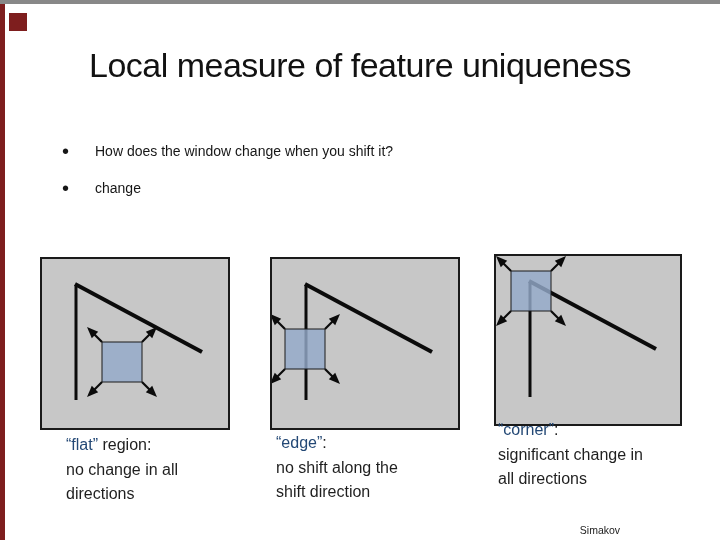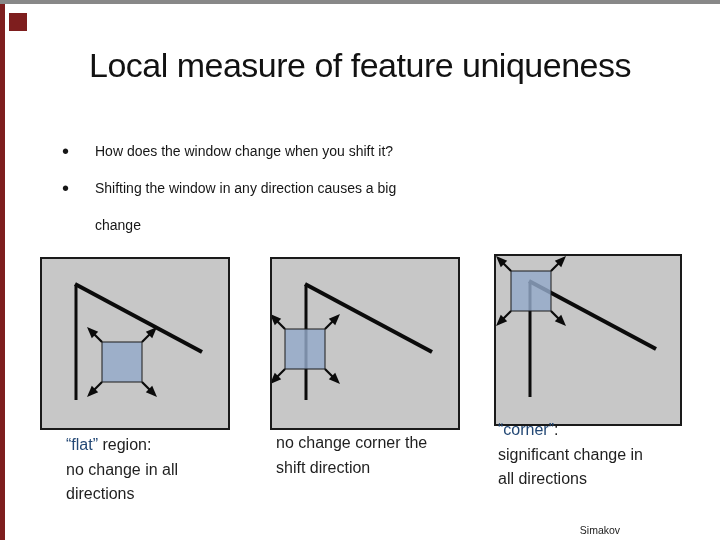--- a/index.html
+++ b/index.html
@@ -48,21 +48,20 @@
   <div class="title">Local measure of feature uniqueness</div>
 
   <div class="bullets">
     <div class="bullet-row">
       <div class="bullet-marker">•</div>
       <div class="bullet-text">How does the window change when you shift it?</div>
     </div>
     <div class="bullet-row">
       <div class="bullet-marker">•</div>
       <div class="bullet-text">
-        <div>Shifting the window in any direction causes a big</div>
         <div>change</div>
       </div>
     </div>
   </div>
 
   <div class="panel" id="panel-flat">
     <svg width="186" height="169" viewBox="0 0 186 169">
       <line class="diag-line" x1="34" y1="26" x2="34" y2="141" stroke-width="3"></line>
       <line class="diag-line" x1="33" y1="25" x2="160" y2="93" stroke-width="4"></line>
       <g class="win">
@@ -115,21 +114,22 @@
     </svg>
   </div>
 
   <div class="caption" id="caption-flat">
     <div><span class="cap-blue">“flat”</span><span> region:</span></div>
     <div>no change in all</div>
     <div>directions</div>
   </div>
 
   <div class="caption" id="caption-edge">
-    <div>no change corner the</div>
+    <div><span class="cap-blue">“edge”</span><span>:</span></div>
+    <div>no shift along the</div>
     <div>shift direction</div>
   </div>
 
   <div class="caption" id="caption-corner">
     <div><span class="cap-blue">“corner”</span><span>:</span></div>
     <div>significant change in</div>
     <div>all directions</div>
   </div>
 
   <div class="credit">

